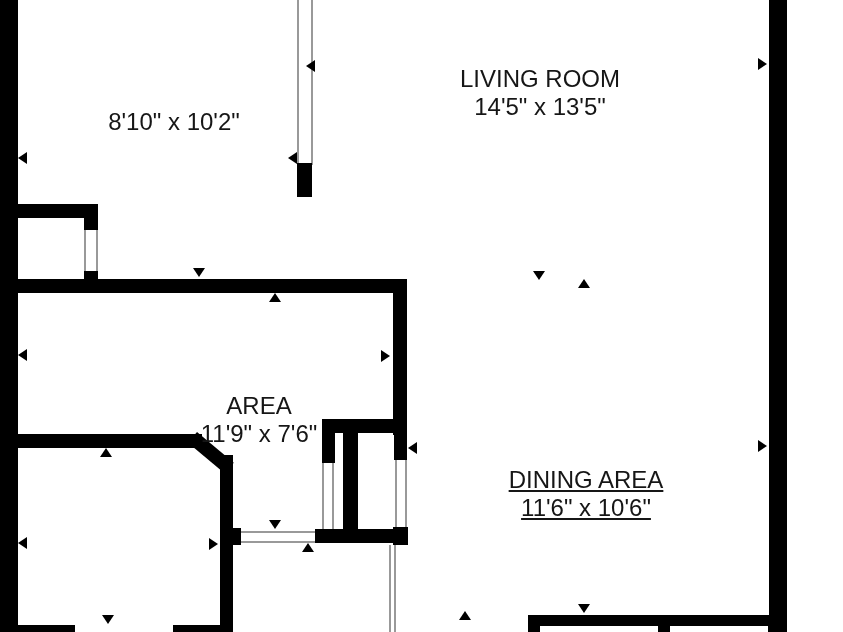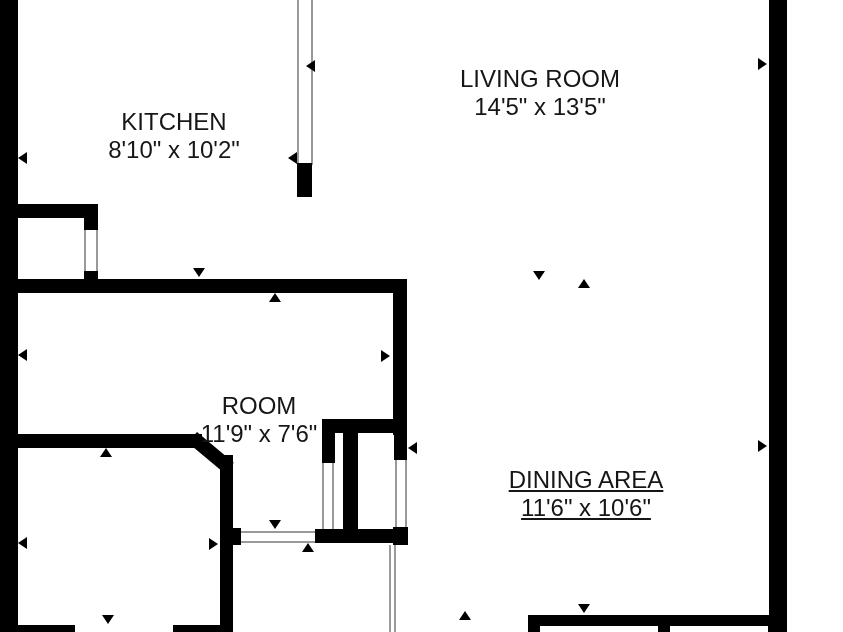--- a/index.html
+++ b/index.html
@@ -96,29 +96,28 @@
   <div class="arrow arrow-left" style="left:18px;top:537px;"></div>
   <div class="arrow arrow-right" style="left:209px;top:538px;"></div>
   <div class="arrow arrow-down" style="left:269px;top:520px;"></div>
   <div class="arrow arrow-up" style="left:302px;top:543px;"></div>
   <div class="arrow arrow-down" style="left:102px;top:615px;"></div>
   <div class="arrow arrow-up" style="left:459px;top:611px;"></div>
   <div class="arrow arrow-down" style="left:578px;top:604px;"></div>
   <div class="arrow arrow-right" style="left:758px;top:440px;"></div>
 
   <div class="room-label" style="left:174px;top:100px;">
-    <div>KITCHEN</div>
     <div>8'10" x 10'2"</div>
   </div>
   <div class="room-label" style="left:540px;top:57px;">
     <div>LIVING ROOM</div>
     <div>14'5" x 13'5"</div>
   </div>
   <div class="room-label" style="left:259px;top:384px;">
-    <div>ROOM</div>
+    <div>AREA</div>
     <div>11'9" x 7'6"</div>
   </div>
   <div class="room-label" style="left:586px;top:458px;text-decoration:underline;">
     <div>DINING AREA</div>
     <div>11'6" x 10'6"</div>
   </div>
 
 </div>
 
 </body></html>

